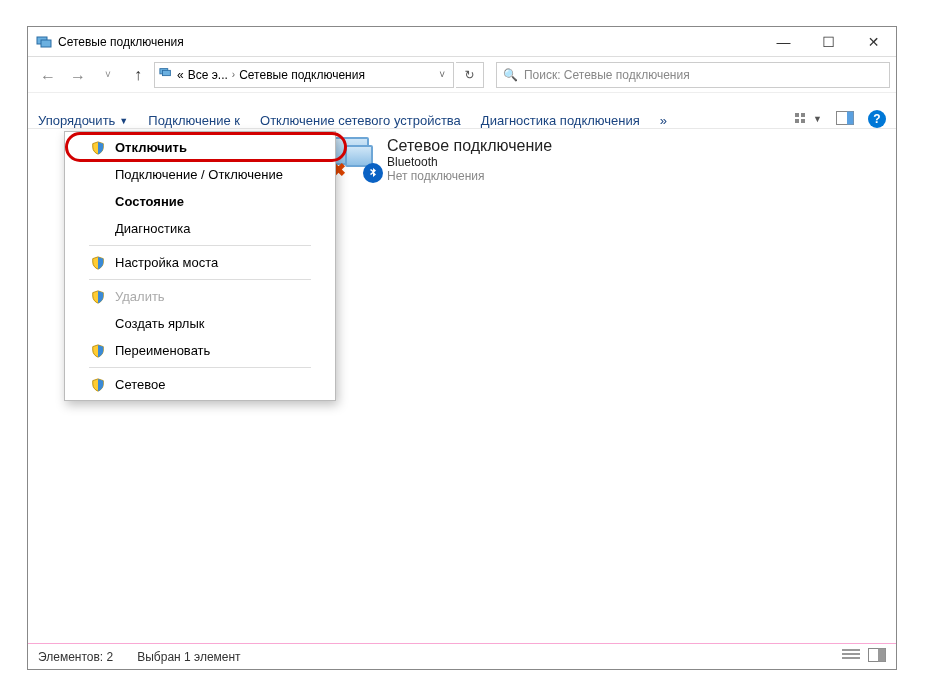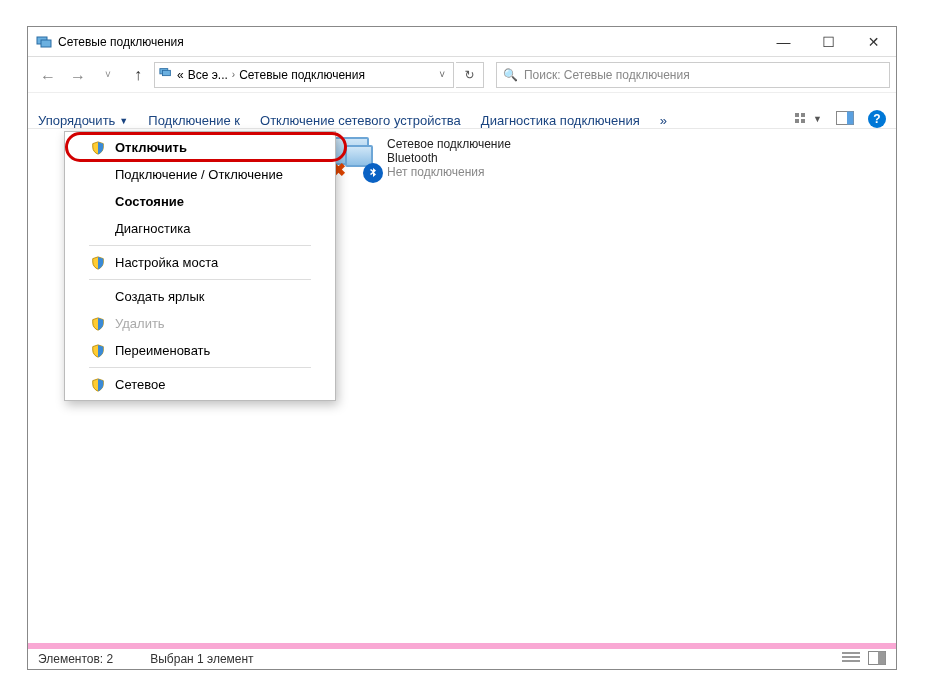--- a/index.html
+++ b/index.html
@@ -119,30 +119,30 @@
     border-radius:2px;position:absolute;top:8px;left:12px;
   }
   .net-x {
     position:absolute; left:-2px; bottom:-4px; color:#d40; font-weight:bold; font-size:18px;
   }
   .net-bt {
     position:absolute; right:-6px; bottom:-6px;
     width:20px;height:20px;border-radius:50%;background:#0a62c4;color:#fff;
     display:flex;align-items:center;justify-content:center;font-size:12px;font-weight:bold;
   }
-  .net-text .l1 { font-size:12px; color:#222; }
+  .net-text .l1 { font-size:16px; color:#222; }
   .net-text .l2 { font-size:12px; color:#222; }
   .net-text .l3 { font-size:12px; color:#888; }
   .statusbar {
     height: 26px;
-    border-top: 6px solid #f9a8d4;
+    border-top: 1px solid #f9a8d4;
     display:flex; align-items:center;
     padding: 0 10px;
     font-size: 12px; color:#333;
-    gap: 37px;
+    gap: 24px;
   }
   .statusbar .sb-right { margin-left:auto; display:flex; gap:8px; color:#777;}
   
   .ctx-menu {
     position:absolute;
     left: 0px; top: 2px;
     width: 272px;
     background:#fff;
     border:1px solid #bbb;
     box-shadow: 2px 4px 10px rgba(0,0,0,.25);
@@ -299,32 +299,32 @@
       <div class="ctx-item">
         <span class="ico">
           <svg class="shield-ico" viewBox="0 0 16 16">
               <path d="M8 1l6 2v4c0 4-3 7-6 8-3-1-6-4-6-8V3l6-2z" fill="#ffcc33" stroke="#b88800"></path>
               <path d="M8 1l6 2v4c0 4-3 7-6 8V1z" fill="#3a8ad6"></path>
             </svg>
         </span>
         <span>Настройка моста</span>
       </div>
       <div class="ctx-sep"></div>
+      <div class="ctx-item disabled">
+        <span class="ico">
+          <svg class="shield-ico" viewBox="0 0 16 16">
+              <path d="M8 1l6 2v4c0 4-3 7-6 8-3-1-6-4-6-8V3l6-2z" fill="#ffcc33" stroke="#b88800"></path>
+              <path d="M8 1l6 2v4c0 4-3 7-6 8V1z" fill="#3a8ad6"></path>
+            </svg>
+        </span>
+        <span>Удалить</span>
+      </div>
       <div class="ctx-item">
         <span class="ico"></span>
         <span>Создать ярлык</span>
-      </div>
-      <div class="ctx-item disabled">
-        <span class="ico">
-          <svg class="shield-ico" viewBox="0 0 16 16">
-              <path d="M8 1l6 2v4c0 4-3 7-6 8-3-1-6-4-6-8V3l6-2z" fill="#ffcc33" stroke="#b88800"></path>
-              <path d="M8 1l6 2v4c0 4-3 7-6 8V1z" fill="#3a8ad6"></path>
-            </svg>
-        </span>
-        <span>Удалить</span>
       </div>
       <div class="ctx-item">
         <span class="ico">
           <svg class="shield-ico" viewBox="0 0 16 16">
               <path d="M8 1l6 2v4c0 4-3 7-6 8-3-1-6-4-6-8V3l6-2z" fill="#ffcc33" stroke="#b88800"></path>
               <path d="M8 1l6 2v4c0 4-3 7-6 8V1z" fill="#3a8ad6"></path>
             </svg>
         </span>
         <span>Переименовать</span>
       </div>

